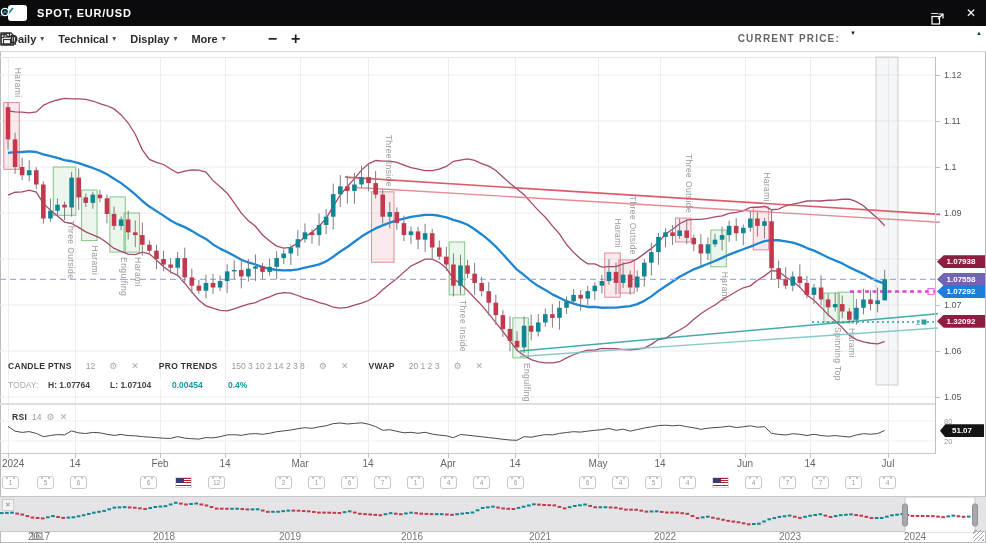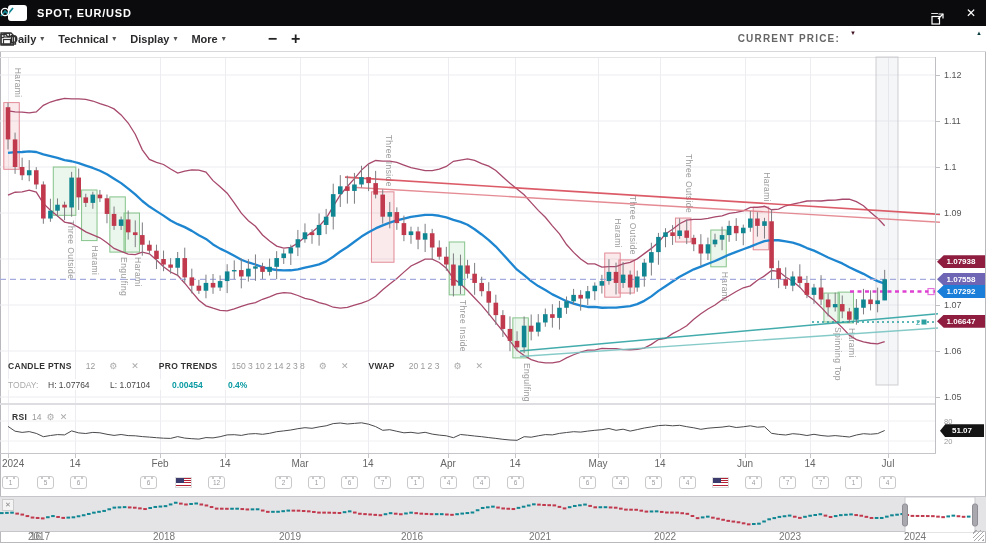--- a/index.html
+++ b/index.html
@@ -43,21 +43,21 @@
             clip-path:polygon(0 50%, 14% 0, 100% 0, 100% 100%, 14% 100%); }
   
   #legend { position:absolute; left:8px; top:361px; display:flex; gap:20px; align-items:center; }
   .lgroup { display:flex; gap:14px; align-items:center; }
   .lname { font-size:8.5px; font-weight:bold; color:#333; letter-spacing:.3px; }
   .lparams { font-size:8.5px; color:#999; }
   .licon { font-size:9px; color:#aaa; cursor:pointer; }
   #stats { position:absolute; left:8px; top:379px; font-size:8.5px; background:rgba(255,255,255,.7); }
   .srow { display:flex; height:11px; align-items:center; }
   .srow .sl { width:40px; color:#aaa; }
-  .srow .sv { width:62px; color:#444; font-weight:normal; }
+  .srow .sv { width:62px; color:#444; font-weight:bold; }
   .srow .sc { width:56px; font-weight:bold; }
   .pos { color:#0b9aa2; } .neg { color:#d03a52; }
   #rsiLegend { position:absolute; left:12px; top:412px; display:flex; gap:5px; align-items:center; }
   .rsibadge { position:absolute; left:940px; width:44px; height:13px; background:#141414; color:#fff;
               font-size:8px; font-weight:bold; display:flex; align-items:center; justify-content:center;
               clip-path:polygon(0 50%, 12% 0, 100% 0, 100% 100%, 12% 100%); }
   .rsilab { position:absolute; left:944px; font-size:7.5px; color:#999; }
   
   #xAxis { position:absolute; left:0; top:453px; width:936px; height:17px; border-top:1px solid #c6c6ca; }
   .xtick { position:absolute; top:0; width:1px; height:4px; background:#c6c6ca; }
@@ -554,21 +554,21 @@
       <div class="ylab" style="top: 259px;">1.08</div>
       <div class="ytick" style="top: 305px;"></div>
       <div class="ylab" style="top: 305px;">1.07</div>
       <div class="ytick" style="top: 351px;"></div>
       <div class="ylab" style="top: 351px;">1.06</div>
       <div class="ytick" style="top: 397px;"></div>
       <div class="ylab" style="top: 397px;">1.05</div>
       <div class="pbadge" style="top: 255.352px; background: rgb(142, 29, 64);">1.07938</div>
       <div class="pbadge" style="top: 272.832px; background: rgb(110, 101, 181);">1.07558</div>
       <div class="pbadge" style="top: 285.068px; background: rgb(27, 127, 217);">1.07292</div>
-      <div class="pbadge" style="top: 314.738px; background: rgb(142, 29, 64);">1.06647</div>
+      <div class="pbadge" style="top: 314.738px; background: rgb(142, 29, 64);">1.32092</div>
       <div class="rsilab" style="top: 417px;">80</div>
       <div class="rsilab" style="top: 437px;">20</div>
       <div class="rsibadge" style="top: 424.143px;">51.07</div>
     </div>
 
   <div id="xAxis">
       <div class="xtick" style="left: 8px;"></div>
       <div class="xlab edge" style="left: 2px;">2024</div>
       <div class="xtick" style="left: 75px;"></div>
       <div class="xlab" style="left: 75px;">14</div>

